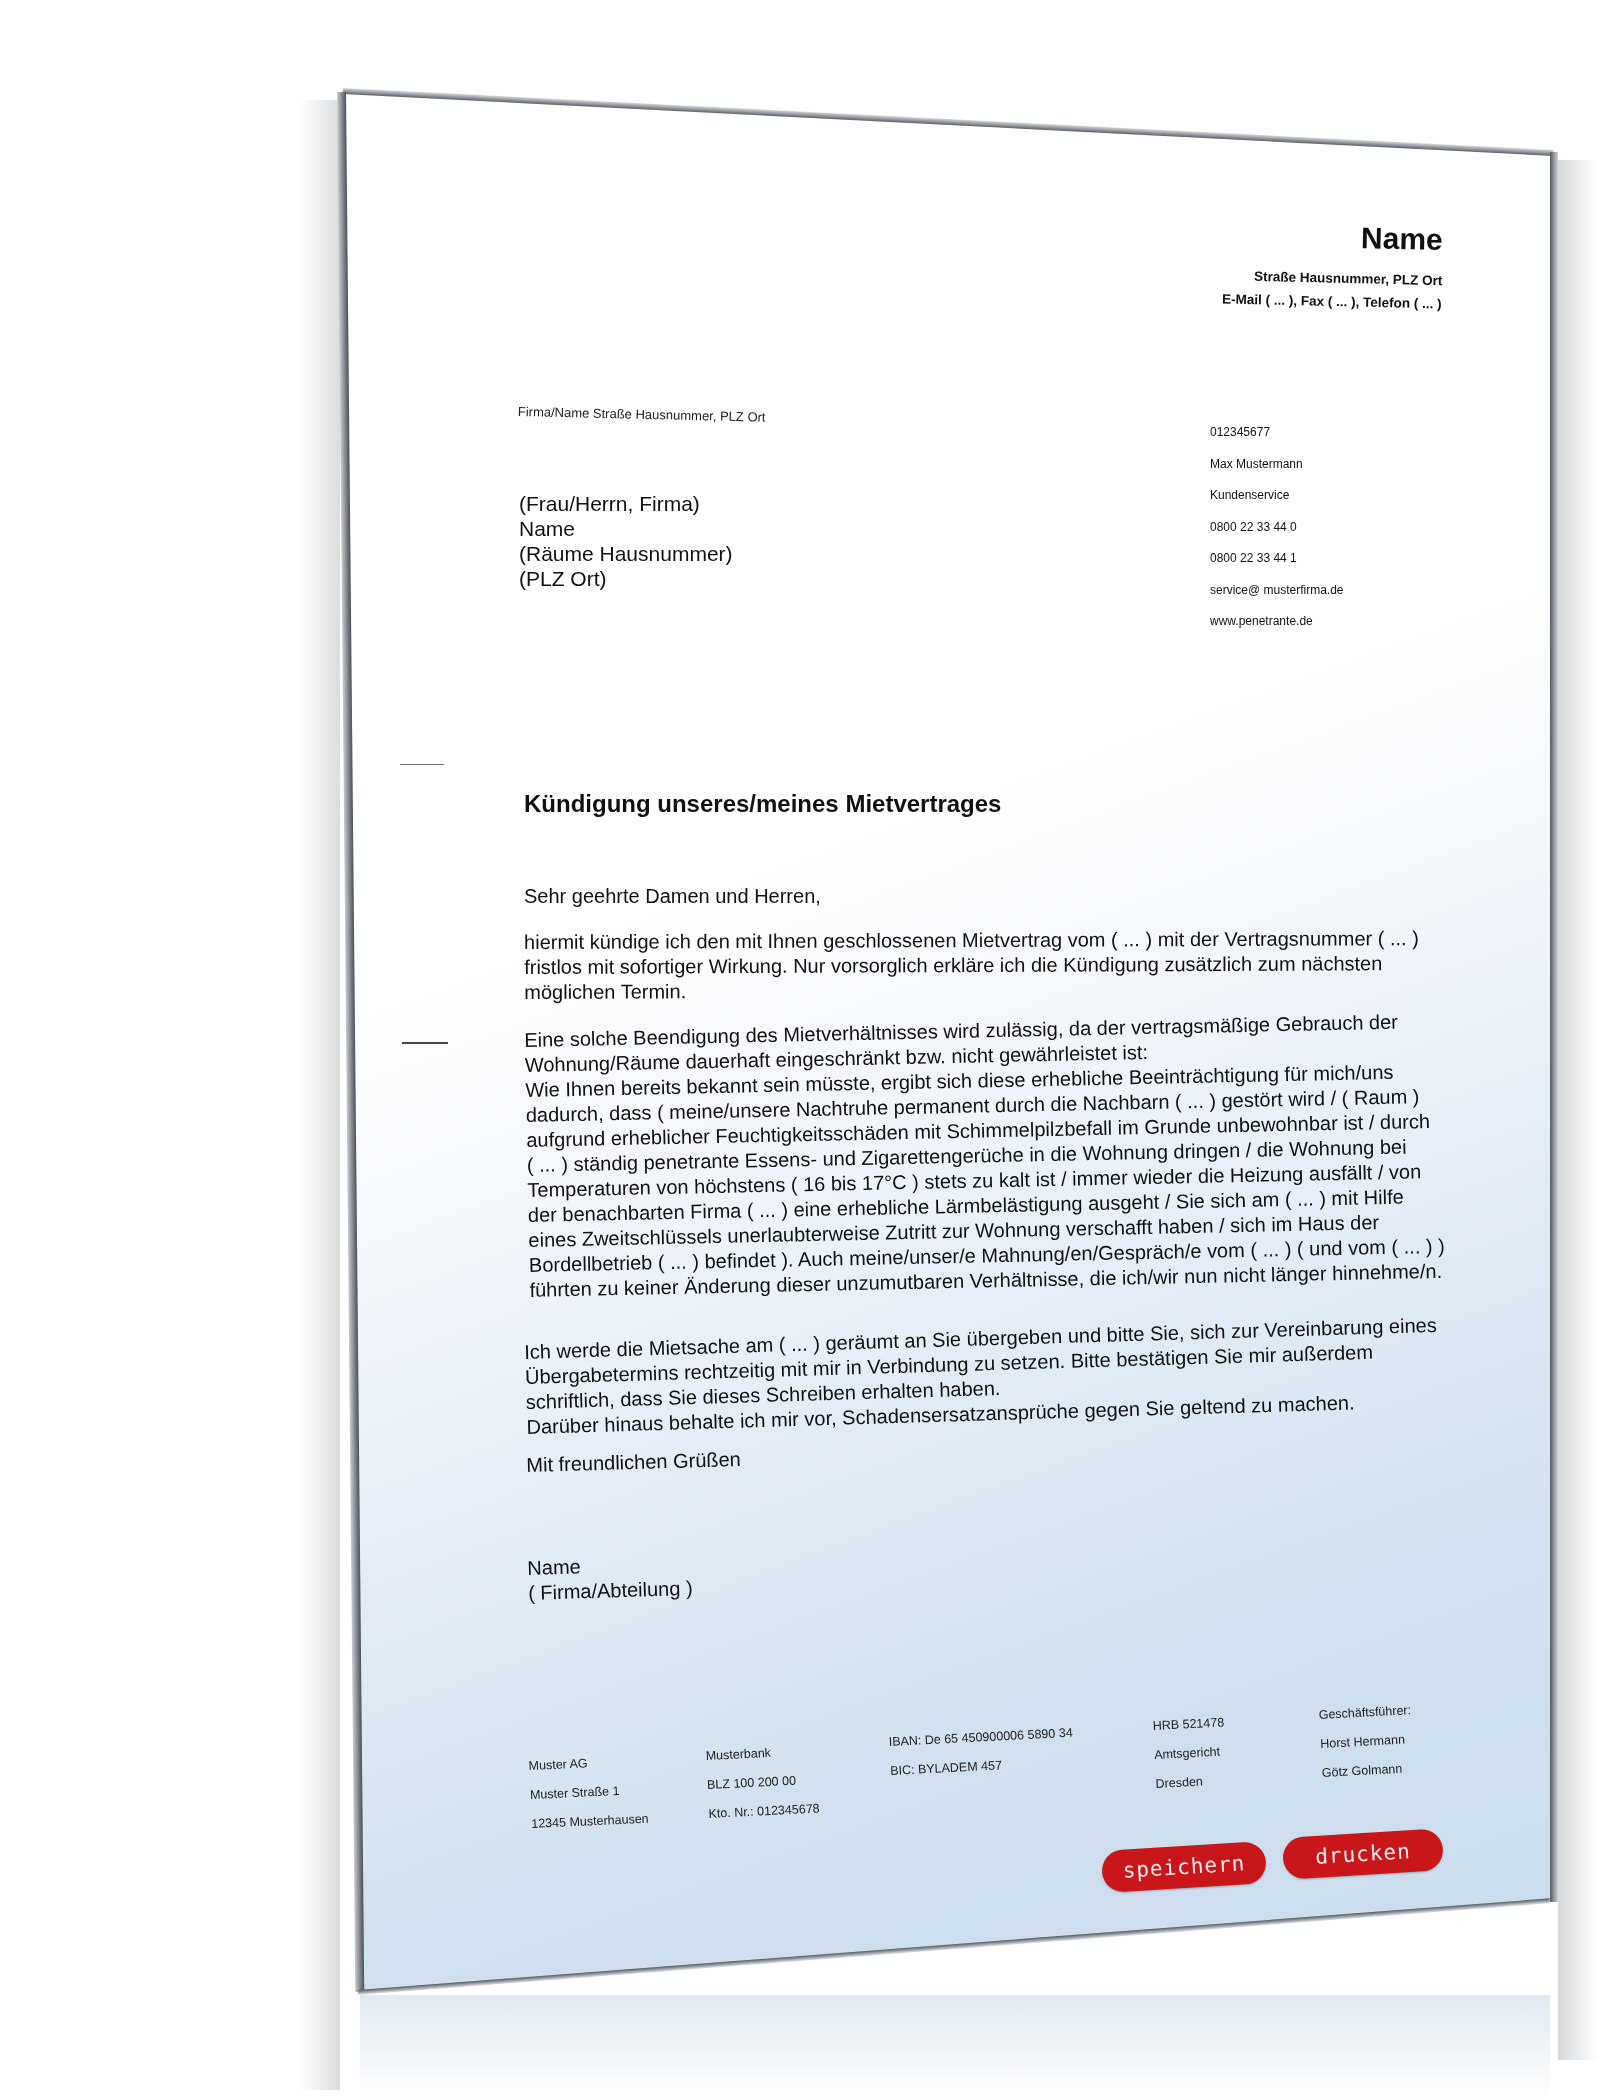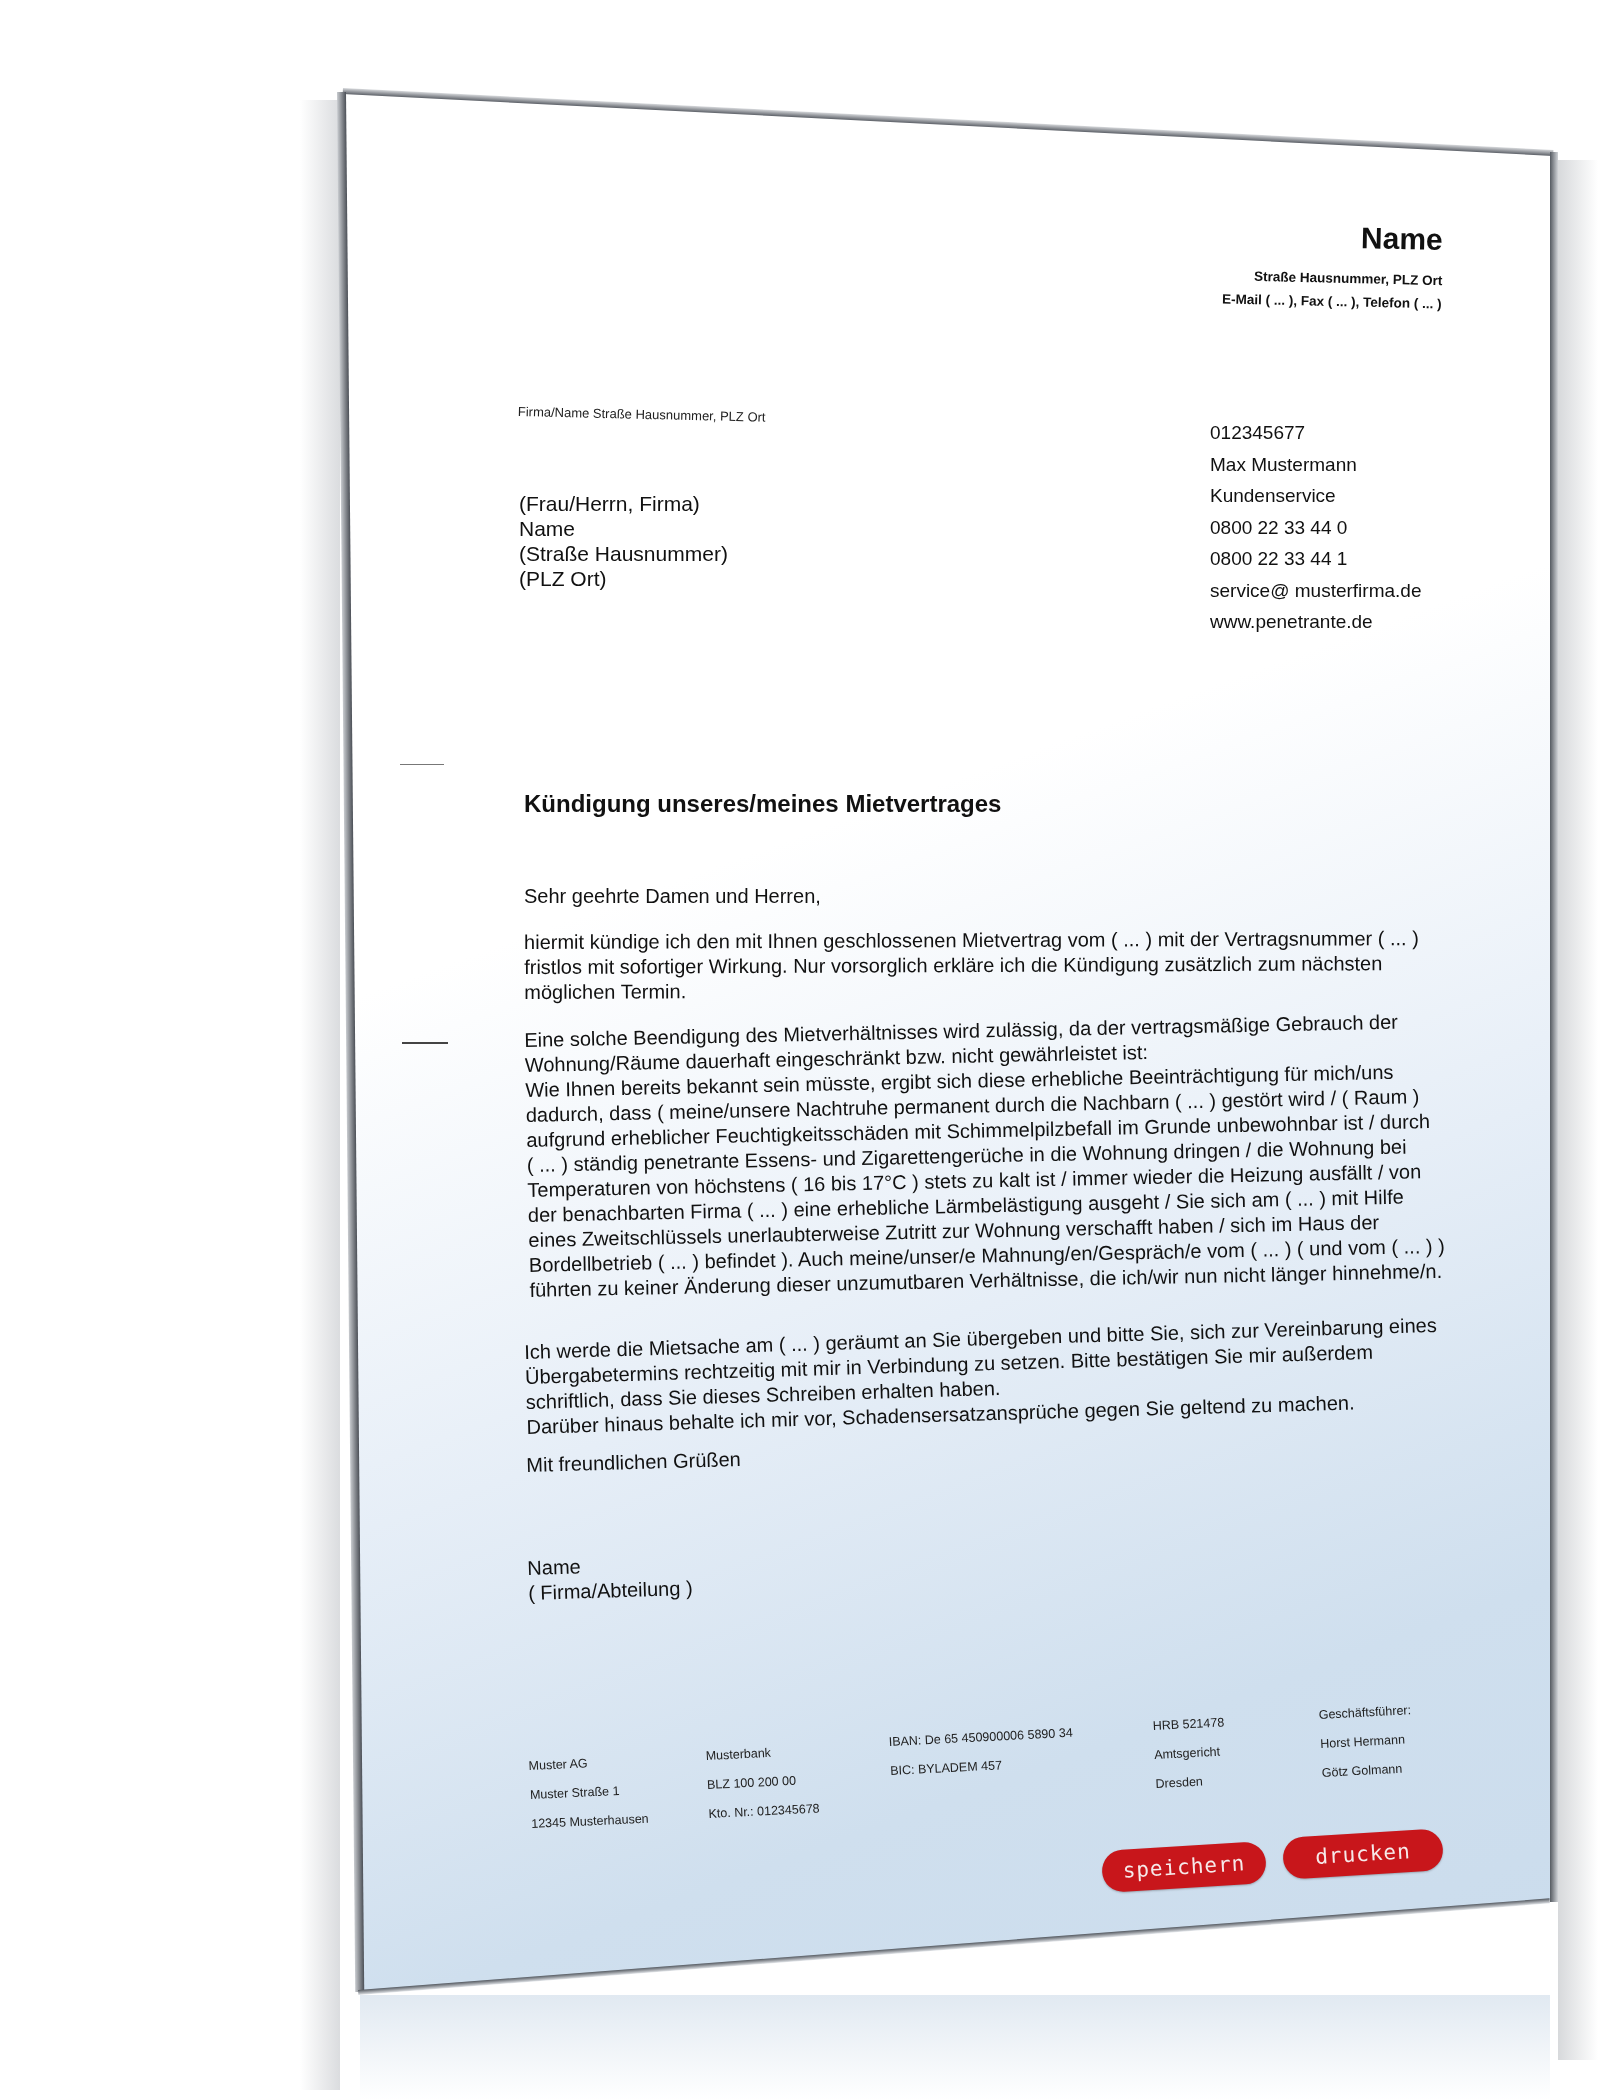--- a/index.html
+++ b/index.html
@@ -42,21 +42,21 @@
   }
   .right-shade {
     position: absolute; left: 1558px; top: 160px; width: 40px; height: 1900px;
     background: linear-gradient(90deg, rgba(140,145,152,0.35), rgba(255,255,255,0));
   }
   .abs { position: absolute; white-space: nowrap; }
   .sender-name { font-weight: bold; font-size: 30px; right: 157px; top: 222px; text-align: right; transform: rotate(1.2deg); }
   .sender-line { font-weight: bold; font-size: 13.5px; text-align: right; }
   .return-line { font-size: 13px; color: #222; }
   .addr { font-size: 21px; line-height: 25px; color: #111; }
-  .info { font-size: 19px; line-height: 31.5px; color: #111; }
+  .info { font-size: 12px; line-height: 31.5px; color: #111; }
   .subject { font-weight: bold; font-size: 24px; }
   .body-text { font-size: 20px; line-height: 25px; color: #111; transform-origin: left top; }
   .rule { position: absolute; height: 2px; background: #444; }
   .foot { font-size: 12.5px; line-height: 29px; color: #222; }
   .btn {
     position: absolute; height: 42px; border-radius: 21px; background: #c8161b; color: #f6e9e9;
     font-family: "DejaVu Sans Mono", monospace; font-size: 21px; letter-spacing: 1px;
     display: flex; align-items: center; justify-content: center; cursor: pointer;
     box-shadow: 0 1px 2px rgba(0,0,0,0.25);
   }
@@ -76,21 +76,21 @@
 
 <div class="abs sender-name">Name</div>
 <div class="abs sender-line" style="right:158px; top:271px; transform:rotate(1.3deg);">Straße Hausnummer, PLZ Ort</div>
 <div class="abs sender-line" style="right:158px; top:294px; transform:rotate(1.3deg);">E-Mail ( ... ), Fax ( ... ), Telefon ( ... )</div>
 
 <div class="abs return-line" style="left:518px; top:404px; transform:rotate(1.3deg); transform-origin:left top;">Firma/Name Straße Hausnummer, PLZ Ort</div>
 
 <div class="abs addr" style="left:519px; top:459px;margin-top:32px;">
   <div>(Frau/Herrn, Firma)</div>
   <div>Name</div>
-  <div>(Straße Hausnummer)</div>
+  <div>(Räume Hausnummer)</div>
   <div>(PLZ Ort)</div>
 </div>
 
 <div class="abs info" style="left:1210px; top:417px;">
   <div>012345677</div>
   <div>Max Mustermann</div>
   <div>Kundenservice</div>
   <div>0800 22 33 44 0</div>
   <div>0800 22 33 44 1</div>
   <div>service@ musterfirma.de</div>

